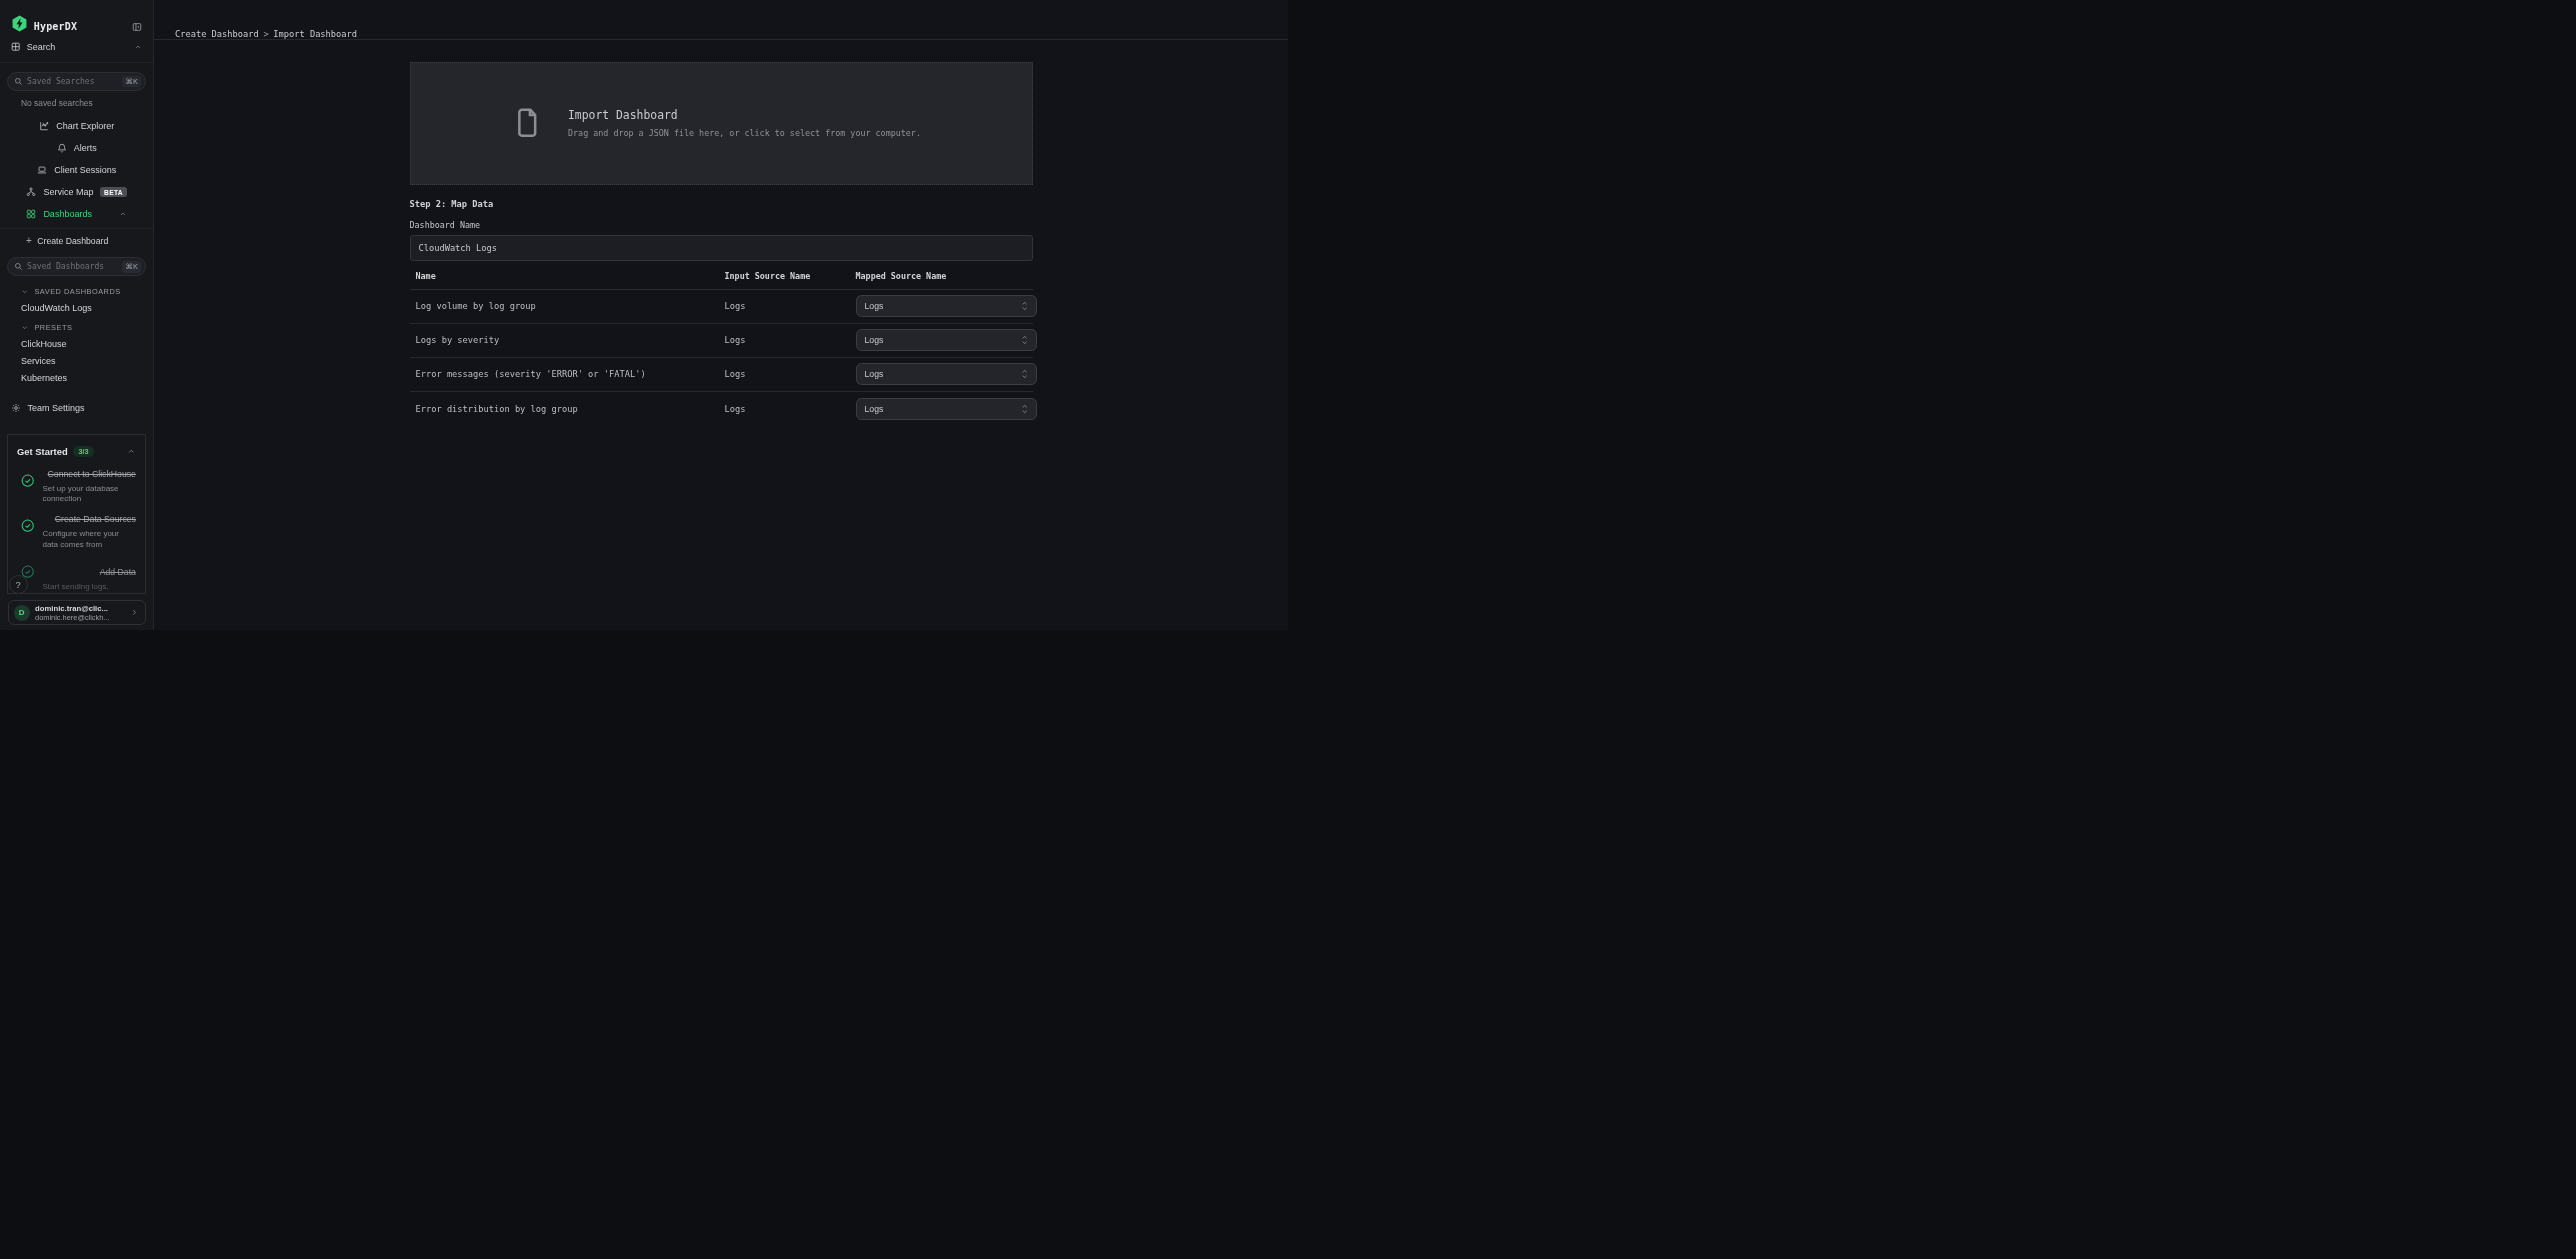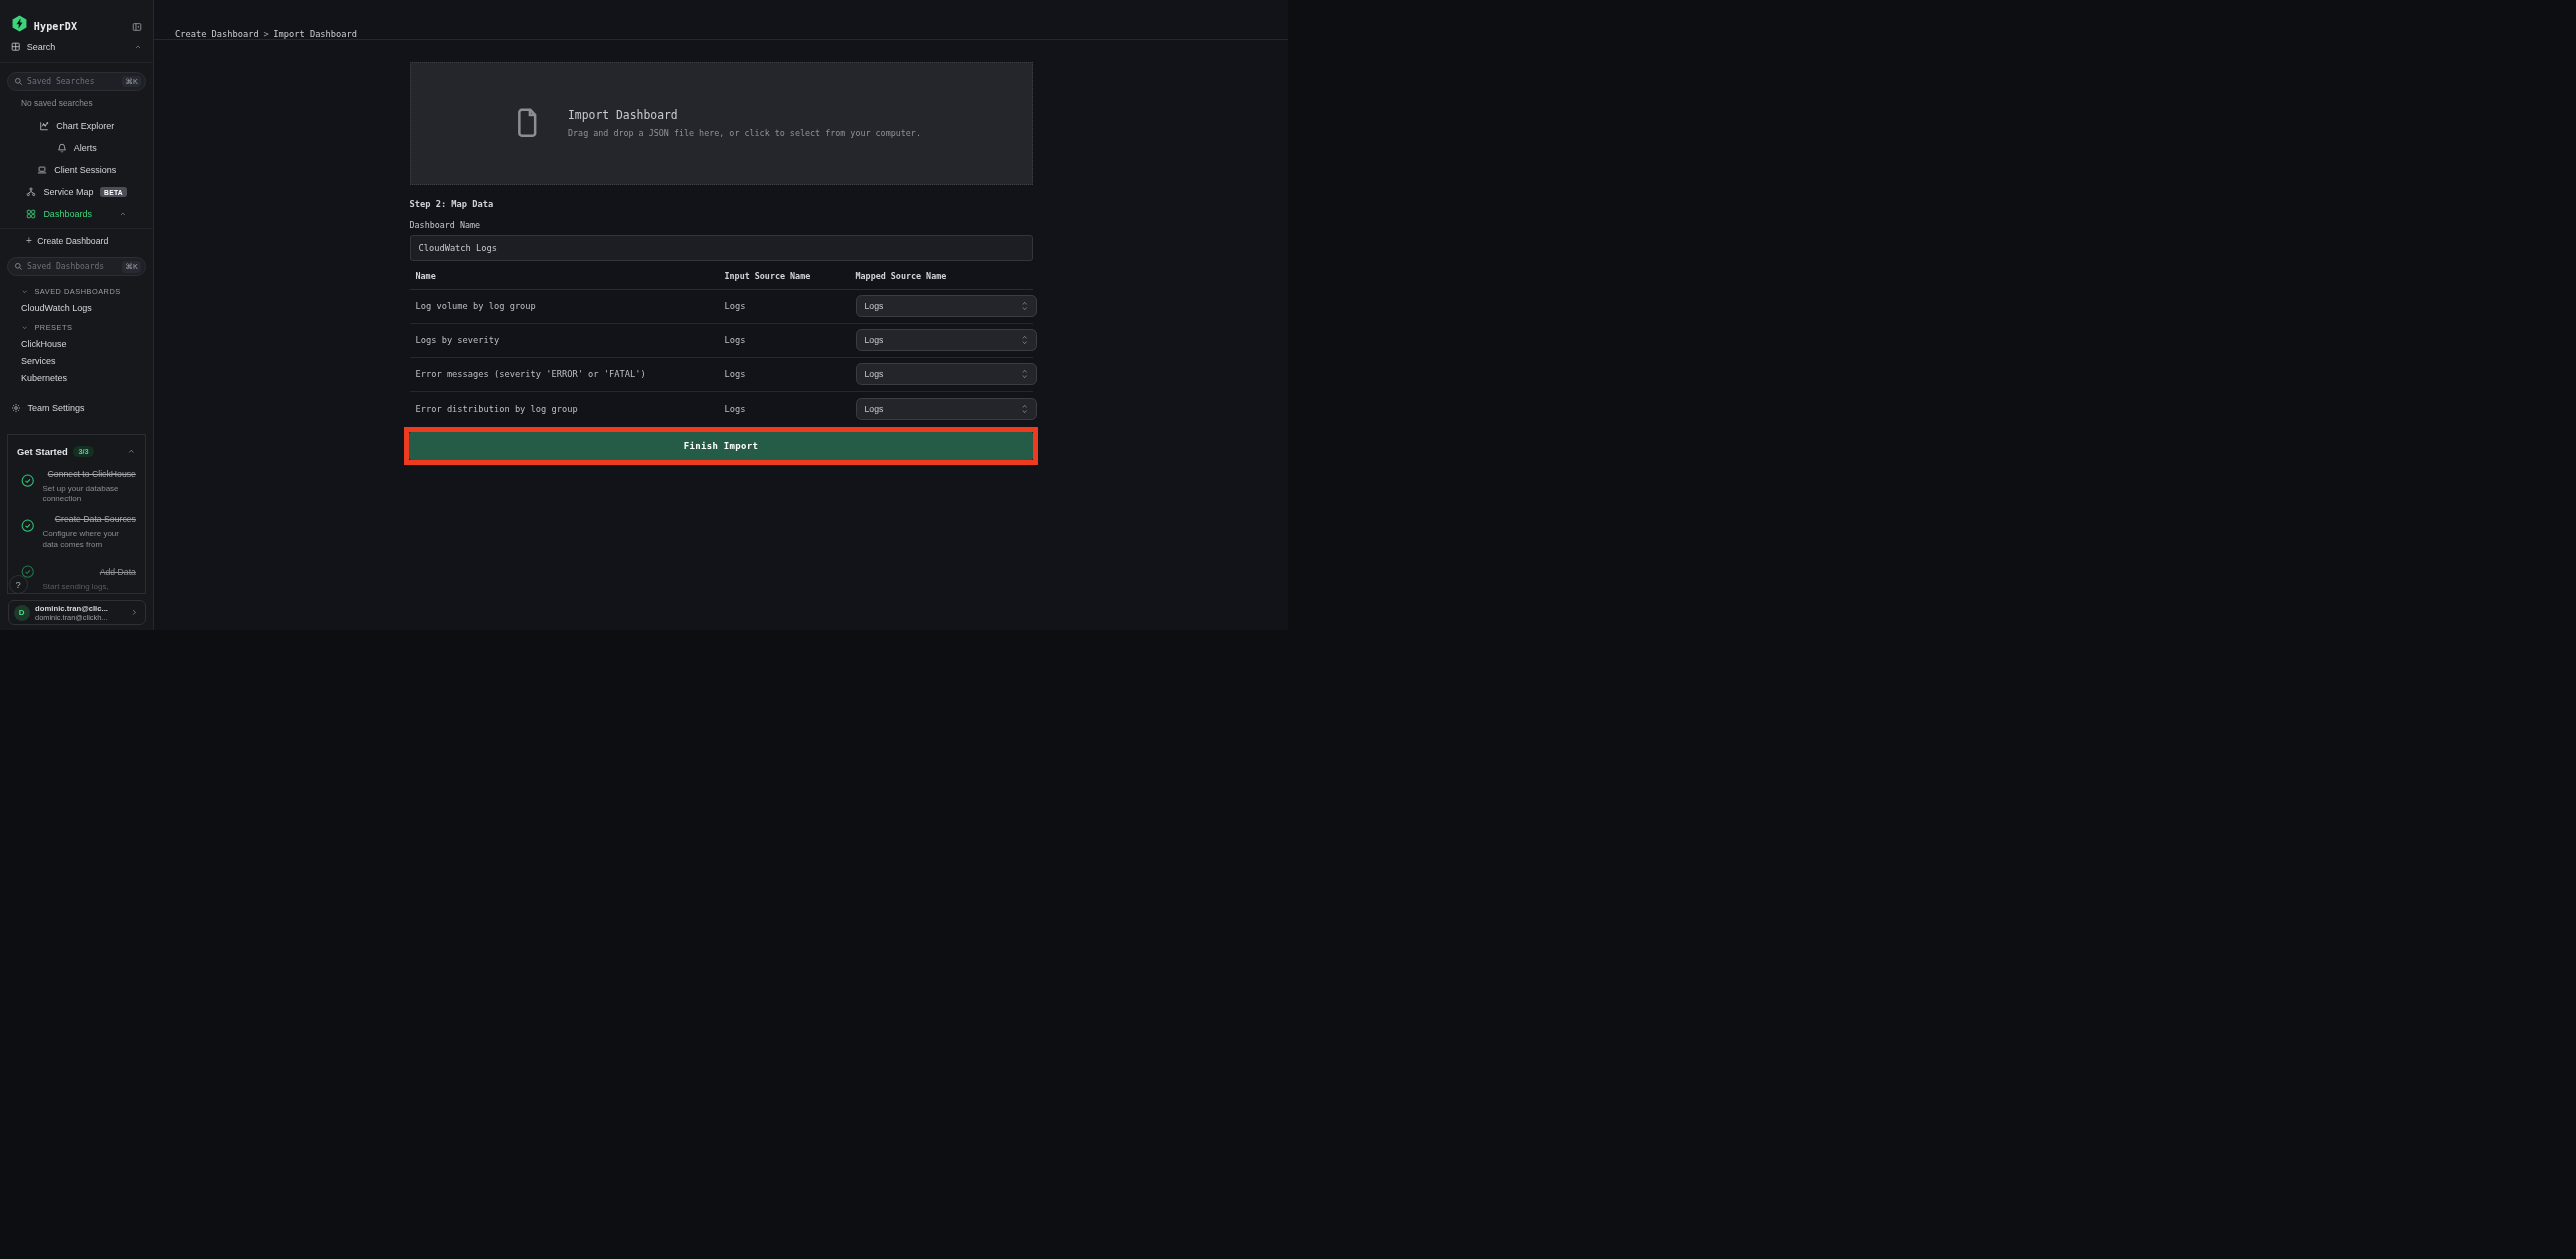--- a/index.html
+++ b/index.html
@@ -327,21 +327,21 @@
         </div>
       </div>
     </div>
 
     <div class="help-fab">?</div>
 
     <div class="user-card">
       <div class="avatar">D</div>
       <div class="user-texts">
         <div class="user-name">dominic.tran@clic...</div>
-        <div class="user-email">dominic.tran@clickh...</div>
+        <div class="user-email">dominic.here@clickh...</div>
       </div>
       <span class="user-chev">
         <svg width="8.7" height="8.7" viewBox="0 0 24 24" fill="none" stroke="currentColor" stroke-width="2">
             <polyline points="9,6 15,12 9,18"></polyline>
           </svg>
       </span>
     </div>
   </aside>
 
   <div class="main">
@@ -436,21 +436,18 @@
                 <svg width="7.4" height="10" viewBox="0 0 24 32" fill="none" stroke="currentColor" stroke-width="2.6">
                       <polyline points="6,11 12,4 18,11"></polyline>
                       <polyline points="6,21 12,28 18,21"></polyline>
                     </svg>
               </span>
             </div>
               </div>
           </div>
         </div>
 
-        <div class="finish-wrap">
-          <button class="finish-btn">Finish Import</button>
-        </div>
 
       </div>
     </div>
   </div>
 </div>
 
 
 </body></html>

